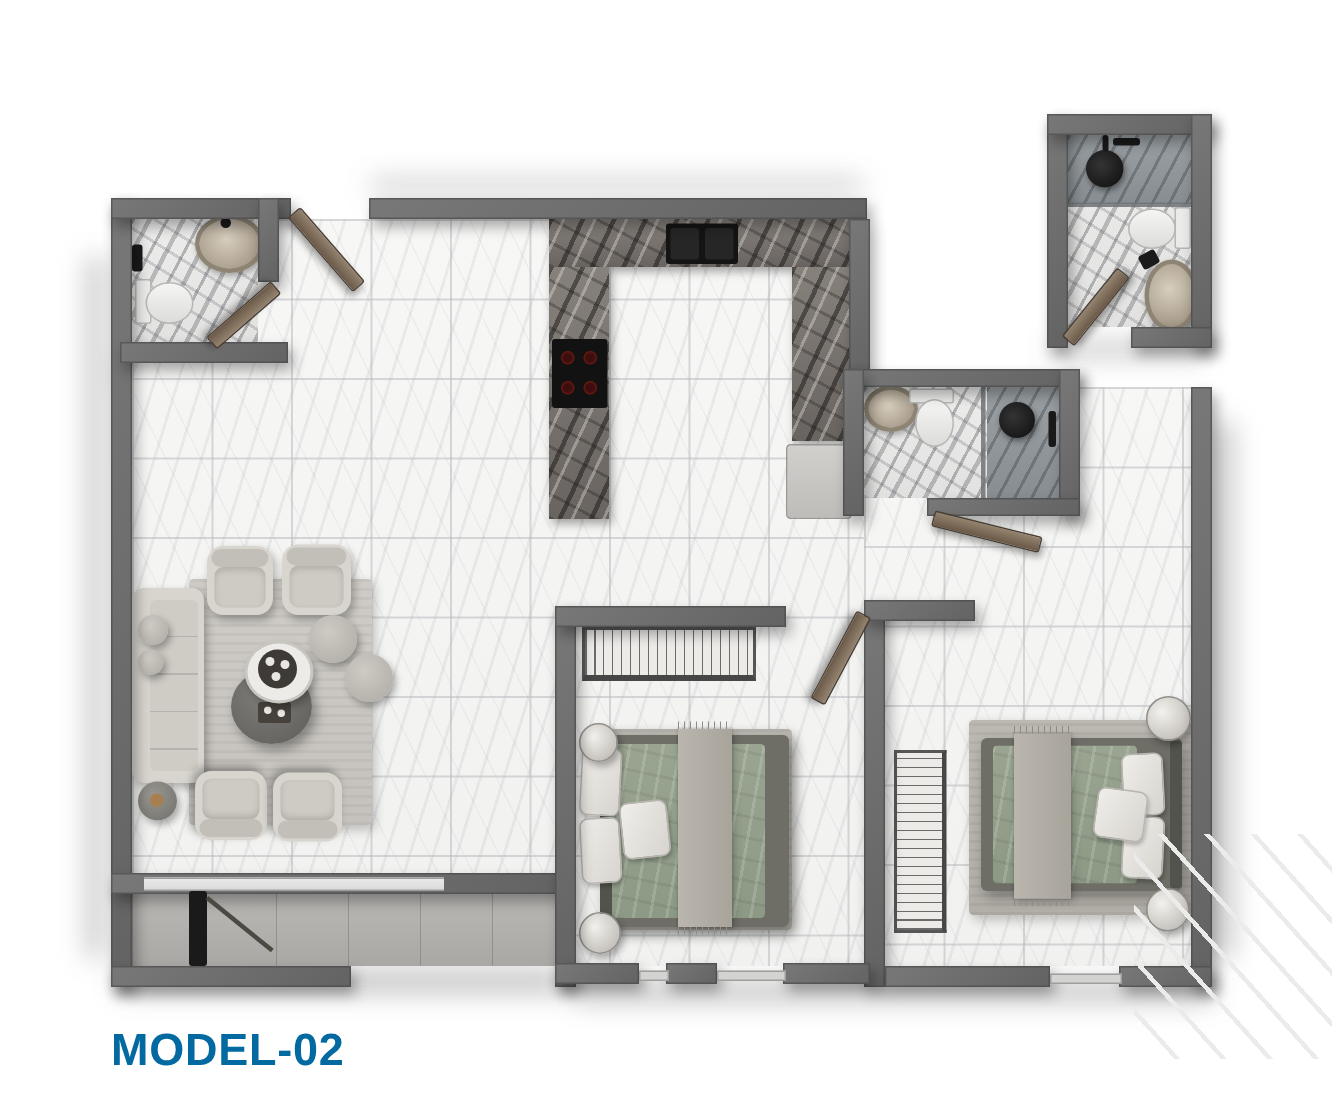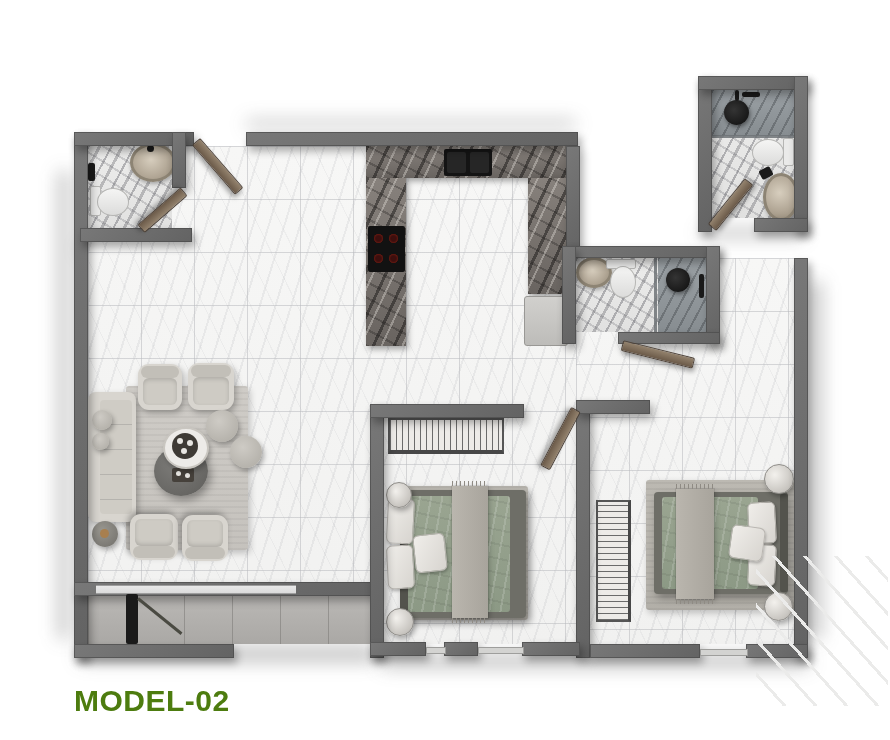--- a/index.html
+++ b/index.html
@@ -94,21 +94,21 @@
       box-shadow:1px 2px 4px rgba(0,0,0,.3);}
   .blackbit{position:absolute;background:#1a1a1a;border-radius:2px;}
   .showerhead{position:absolute;border-radius:50%;background:radial-gradient(circle at 40% 40%, #343434, #0d0d0d);box-shadow:1px 2px 4px rgba(0,0,0,.45);}
   .glass{position:absolute;background:#6e7377;opacity:.85;}
   .ksink{position:absolute;background:#141414;border-radius:2px;}
   .ksink i{position:absolute;top:3px;width:19px;height:21px;background:#262626;border-radius:2px;}
   .cooktop{position:absolute;background:#121212;border-radius:2px;}
   .burner{position:absolute;width:9px;height:9px;border-radius:50%;background:#3c0f0e;box-shadow:inset 0 0 2px #a72a18;}
   .fridge{position:absolute;background:linear-gradient(#d1d0cd,#bdbcb9);border:1px solid #999895;border-radius:3px;}
   .wm{position:absolute;background:repeating-linear-gradient(48deg, transparent 0 20px, #ebebea 20px 23px);}
-  #title{position:absolute;color:#4d7c0f;font-size:30px;font-weight:600;letter-spacing:.5px;}
+  #title{position:absolute;color:#0369a1;font-size:30px;font-weight:600;letter-spacing:.5px;}
 </style>
 </head>
 <body>
 
 <div id="stage">
 
   <div class="shadowstrip" style="left:78px;top:646px;width:300px;height:16px"></div>
   <div class="shadowstrip" style="left:380px;top:654px;width:430px;height:14px"></div>
   <div class="shadowstrip" style="left:58px;top:170px;width:12px;height:470px"></div>
   <div class="shadowstrip" style="left:808px;top:280px;width:14px;height:360px"></div>

